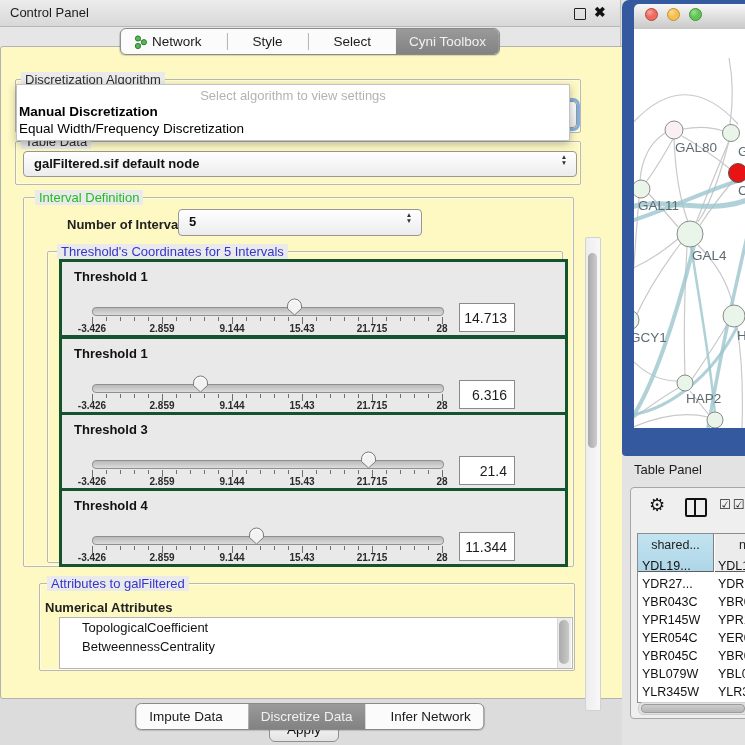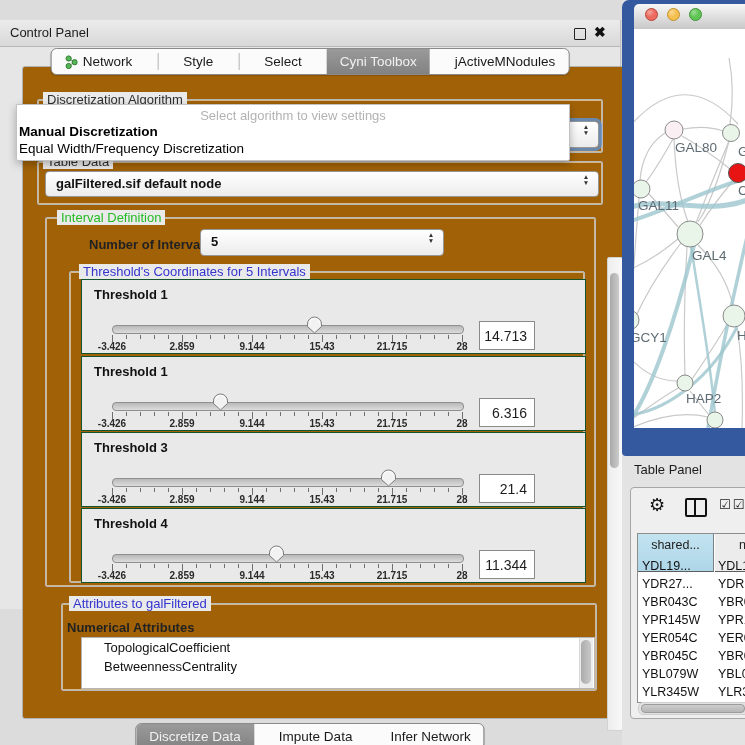--- a/index.html
+++ b/index.html
@@ -1,46 +1,46 @@
 <!DOCTYPE html>
 <html><head>
 <meta charset="utf-8">
 <style>
   html,body{margin:0;padding:0;}
   body{width:745px;height:745px;overflow:hidden;background:#dcdcdc;
        font-family:"Liberation Sans",sans-serif;font-size:13px;color:#222;
        -webkit-font-smoothing:antialiased;}
   
-  #control-panel{position:absolute;left:0;top:0;width:620px;height:589px;background:#e6e6e6;border-right:1px solid #bdbdbd;margin-top:20px;}
+  #control-panel{position:absolute;left:0;top:0;width:620px;height:589px;background:#e6e6e6;border-right:1px solid #bdbdbd;}
   #cp-titlebar{position:absolute;left:0;top:0;width:620px;height:26px;background:linear-gradient(#ececec,#d8d8d8);border-bottom:1px solid #b7b7b7;}
   #cp-title{position:absolute;left:10px;top:5px;font-size:13px;color:#1c1c1c;}
   #float-btn{position:absolute;left:574px;top:8px;width:10px;height:10px;border:1.5px solid #222;border-radius:1px;background:transparent;}
   #close-btn{position:absolute;left:594px;top:4px;font-size:14px;font-weight:bold;color:#111;}
   .tabgroup{display:flex;align-items:stretch;background:#fbfbfb;border:1px solid #8a8a8a;border-radius:6px;overflow:hidden;height:25px;box-shadow:0 1px 1px rgba(0,0,0,.15);gap:12px;}
   .tab{display:flex;align-items:center;gap:5px;padding:0 13px;font-size:13.5px;color:#1a1a1a;line-height:25px;white-space:nowrap;}
   .tab.sel{background:linear-gradient(#9a9a9a,#828282);color:#f1f1f1;}
   .tabsep{width:1px;background:#b4b4b4;margin:4px 0;}
   #top-tabs{position:absolute;left:50%;top:28px;transform:translateX(-50%);z-index:6;}
   #bottom-tabs{position:absolute;left:50%;top:703px;transform:translateX(-50%);z-index:6;}
-  #main-box{position:absolute;left:22px;top:46px;width:606px;height:651px;background:#a16207;border:1px solid #b2b2b2;border-radius:3px;}
+  #main-box{position:absolute;left:0;top:46px;width:606px;height:651px;background:#fef9c3;border:1px solid #b2b2b2;border-radius:3px;padding-left:29px;}
   .group{position:absolute;border:1px solid #b8b8b8;border-radius:2px;box-shadow:inset 0 0 0 1px rgba(255,255,255,.55);}
   .group-label{position:absolute;background:#eaeaea;padding:0 4px;font-size:13px;color:#2f2f2f;white-space:nowrap;z-index:2;}
   .group-label.green{color:#24bb24;}
   .group-label.blue{color:#3434cf;}
   .combo{position:absolute;background:linear-gradient(#ffffff,#ececec);border:1px solid #979797;border-radius:4px;font-size:13px;color:#111;}
   .combo .ctext{position:absolute;left:10px;top:4px;font-weight:bold;}
   .combo .stepper{position:absolute;right:7px;top:2px;width:10px;text-align:center;color:#333;}
   .combo .stepper div{font-size:6.5px;line-height:6px;}
   .combo.focused{box-shadow:0 0 0 3px rgba(90,150,230,.75);}
   
   #algo-popup{position:absolute;left:16px;top:84px;width:552px;height:55px;background:#fff;border:1px solid #c2c2c2;border-radius:0 0 2px 2px;box-shadow:0 3px 8px rgba(0,0,0,.28);z-index:50;}
   #algo-popup .hint{position:absolute;left:0;top:3px;width:100%;text-align:center;color:#b3b3b3;font-size:13px;}
   .popup-opt{position:absolute;left:2px;font-size:13.5px;color:#000;white-space:nowrap;}
   
-  .th-panel{position:absolute;left:58px;width:503px;height:73px;background:#e9e9e9;border:1px solid #14532d;}
+  .th-panel{position:absolute;left:58px;width:503px;height:73px;background:#e9e9e9;border:3px solid #14532d;}
   .th-label{position:absolute;left:12px;top:7px;font-weight:bold;font-size:13px;color:#111;}
   .th-track{position:absolute;left:30px;top:45px;width:350px;height:7px;border:1px solid #8f8f8f;border-radius:4px;background:linear-gradient(#b9b9b9,#dcdcdc);}
   .tick{position:absolute;width:1px;background:#6f6f6f;}
   .tick-label{position:absolute;width:60px;margin-left:-30px;text-align:center;font-size:10px;font-weight:bold;color:#2a2a2a;}
   .th-thumb{position:absolute;top:36px;}
   .th-value{position:absolute;left:397px;top:41px;width:56px;height:29px;background:#fff;border:1px solid #8a8a8a;font-size:14px;color:#1d1d1d;text-align:right;line-height:29px;padding-right:7px;box-sizing:border-box;}
   
   #attr-listbox{position:absolute;left:58px;top:616px;width:512px;height:50px;background:#fff;border:1px solid #b5b5b5;overflow:hidden;}
   .attr-item{height:19px;line-height:19px;padding-left:22px;font-size:13px;color:#111;white-space:nowrap;}
   #attr-vscroll{position:absolute;right:1px;top:0;width:13px;height:100%;background:#ececec;border-left:1px solid #d7d7d7;}
@@ -93,23 +93,20 @@
       <span class="tabsep"></span>
       <span class="tab">
         <span>Style</span>
       </span>
       <span class="tabsep"></span>
       <span class="tab">
         <span>Select</span>
       </span>
       <span class="tab sel">
         <span>Cyni Toolbox</span>
-      </span>
-      <span class="tab">
-        <span>jActiveMNodules</span>
       </span>
     </div>
 
   <div id="main-box">
 
     <div class="group" style="left:14px;top:32px;width:564px;height:52px;"></div>
     <span class="group-label" style="left:20px;top:25px;">Discretization Algorithm</span>
     <div class="combo focused" style="left:22px;top:54px;width:552px;height:25px;">
       <span class="stepper">
           <div>▲</div>
@@ -327,25 +324,25 @@
 
   <div id="algo-popup">
     <div class="hint">Select algorithm to view settings</div>
     <div id="popup-opts">
         <div class="popup-opt" style="top: 19px; font-weight: bold;">Manual Discretization</div>
         <div class="popup-opt" style="top: 36px; font-weight: normal;">Equal Width/Frequency Discretization</div>
       </div>
   </div>
 
   <div id="bottom-tabs" class="tabgroup">
+      <span class="tab">
+        <span>Impute Data</span>
+      </span>
       <span class="tab sel">
         <span>Discretize Data</span>
-      </span>
-      <span class="tab">
-        <span>Impute Data</span>
       </span>
       <span class="tab">
         <span>Infer Network</span>
       </span>
     </div>
 </div>
 
 <div id="right-col">
   <div id="net-window" style="background: rgb(53, 89, 159);">
     <div id="net-titlebar">

